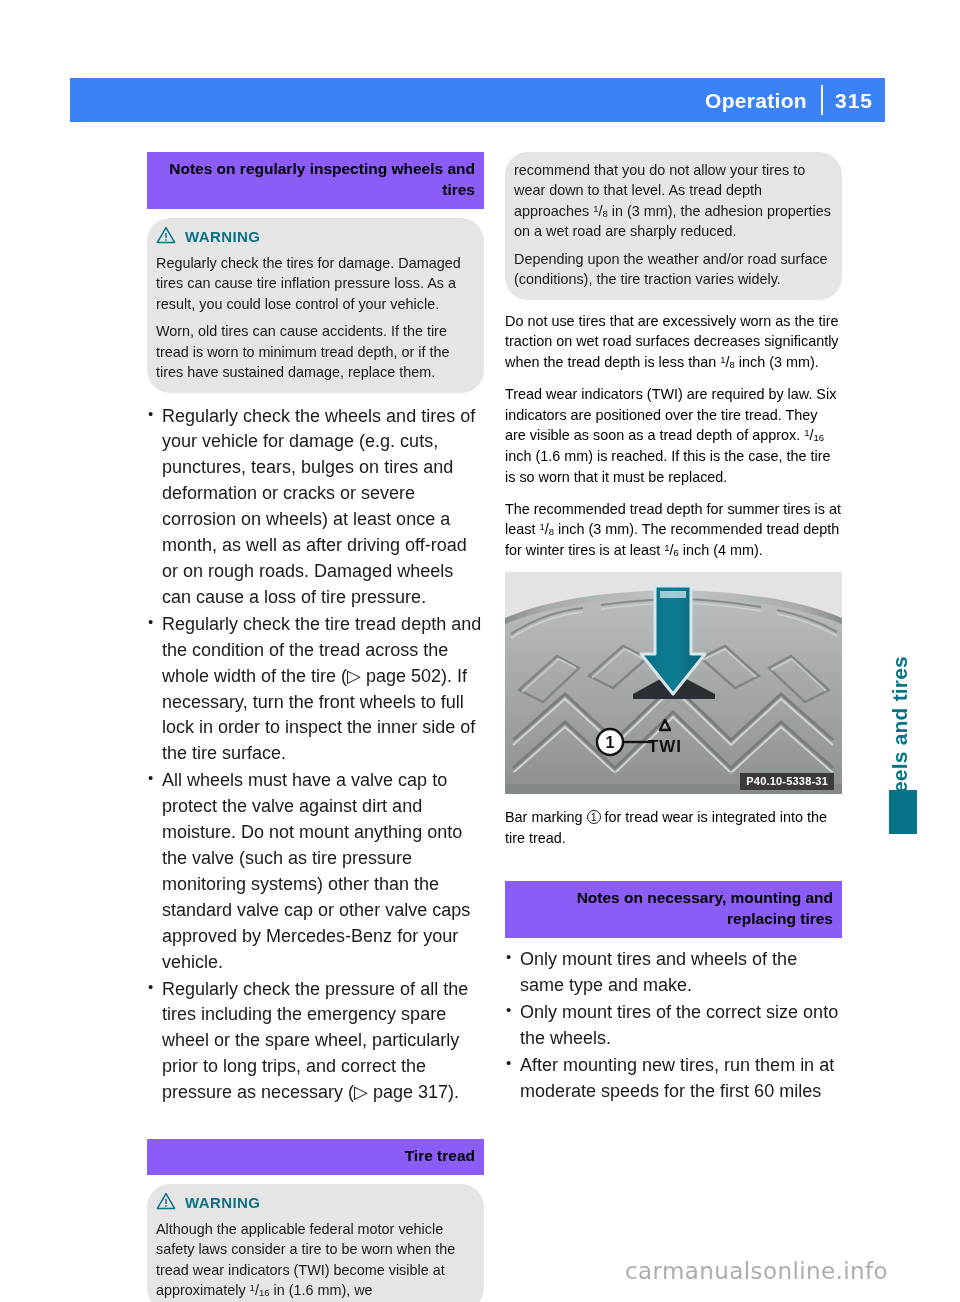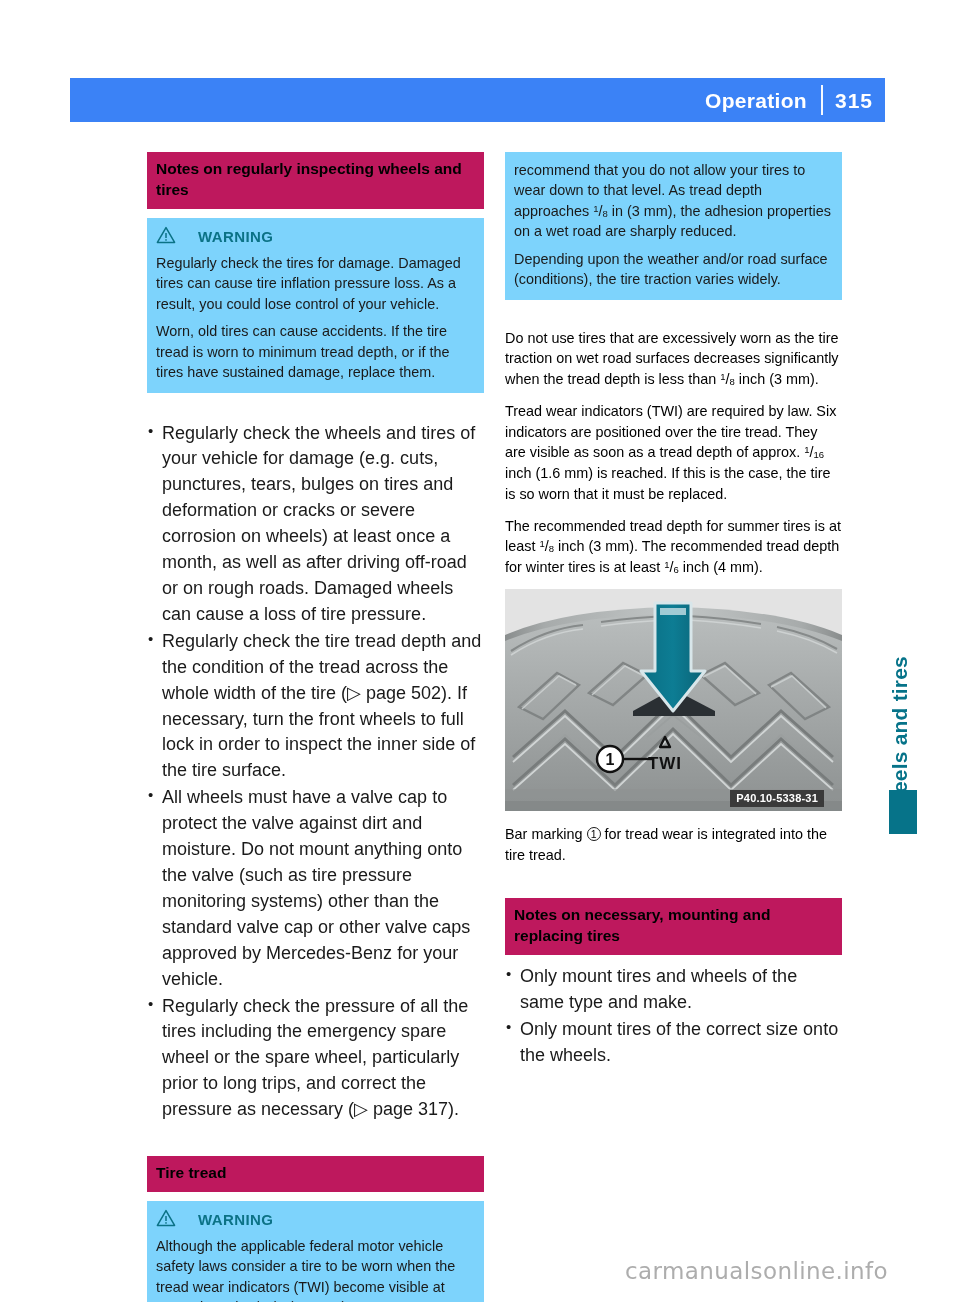--- a/index.html
+++ b/index.html
@@ -37,34 +37,36 @@
     position:absolute; left:0; top:0; width:960px; height:1302px;
   }
   .col{
     position:absolute; top:152px; width:337px;
   }
   .col-left{ left:147px; }
   .col-right{ left:505px; }
 
   
   .section-head{
-    background:#be185d;
+    background:#8b5cf6;
     color:#000;
     font-size:15.5px; font-weight:bold;
     line-height:1.35;
     padding:7px 9px 8px 9px;
     margin-bottom:9px;
+    text-align:right;
   }
   .warning-box{
-    background:#7dd3fc;
+    background:#e5e5e5;
     padding:8px 9px 10px 9px;
-    margin-bottom:28px;
+    margin-bottom:11px;
+    border-radius:23px;
   }
   .warning-head{
-    display:flex; align-items:center; gap:22px;
+    display:flex; align-items:center; gap:9px;
     margin-bottom:5px;
   }
   .warn-icon{ display:block; }
   .warning-label{
     color:#0b7286; font-size:15px; font-weight:bold; letter-spacing:.4px;
   }
   .warning-box p{
     margin:0 0 7px 0;
     font-size:14.4px; line-height:1.42; color:#1a1a1a;
   }
@@ -106,21 +108,21 @@
   
   .figure{
     position:relative;
     width:337px; height:222px;
     margin:2px 0 13px 0;
     background:#9c9c9c;
     overflow:hidden;
   }
   .figure svg{ display:block; }
   .fig-caption{
-    position:absolute; right:18px; bottom:4px;
+    position:absolute; right:8px; bottom:4px;
     background:#3a3a3a; color:#fff;
     font-size:11px; font-weight:bold;
     padding:2px 6px 3px 6px; letter-spacing:.2px;
   }
 
   
   .edge-tab{
     position:absolute; right:42px; top:556px;
     width:30px; height:270px;
   }
@@ -307,20 +309,21 @@
 
     <p class="para"><span>Bar marking </span><span class="circ1">1</span><span> for tread wear is integrated into the tire tread.</span></p>
 
     <div style="height:22px"></div>
 
     <div class="section-head">Notes on necessary, mounting and replacing tires</div>
 
     <ul class="bullets">
       <li>Only mount tires and wheels of the same type and make.</li>
       <li>Only mount tires of the correct size onto the wheels.</li>
+      <li>After mounting new tires, run them in at moderate speeds for the first 60 miles</li>
     </ul>
 
   </div>
 
   <div class="edge-tab">
     <span class="edge-text">Wheels and tires</span>
   </div>
   <div class="edge-square"></div>
 
   <div class="watermark">carmanualsonline.info</div>

